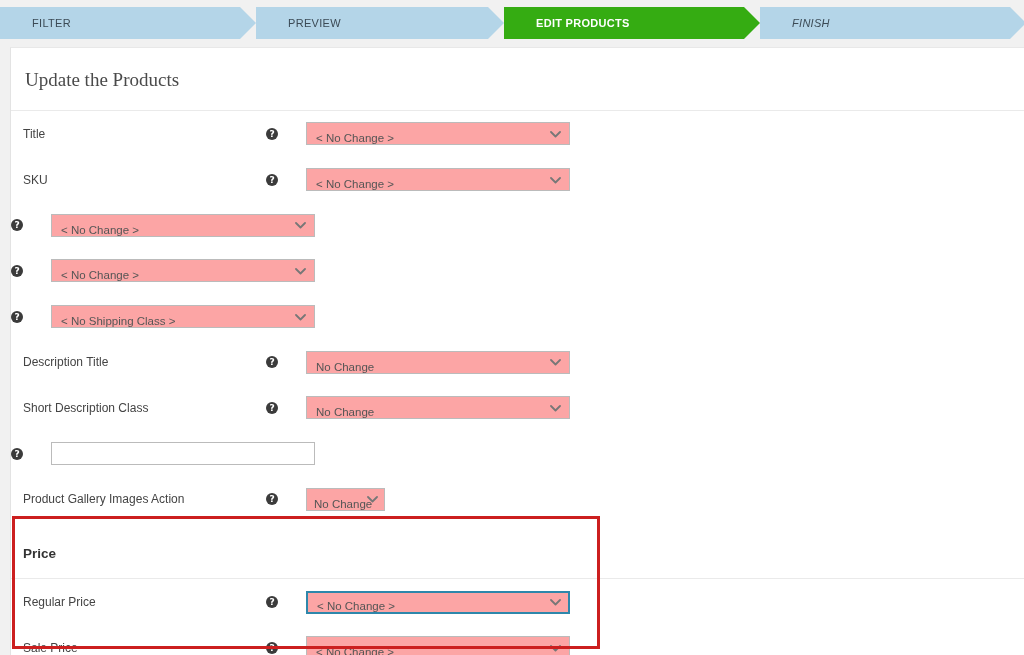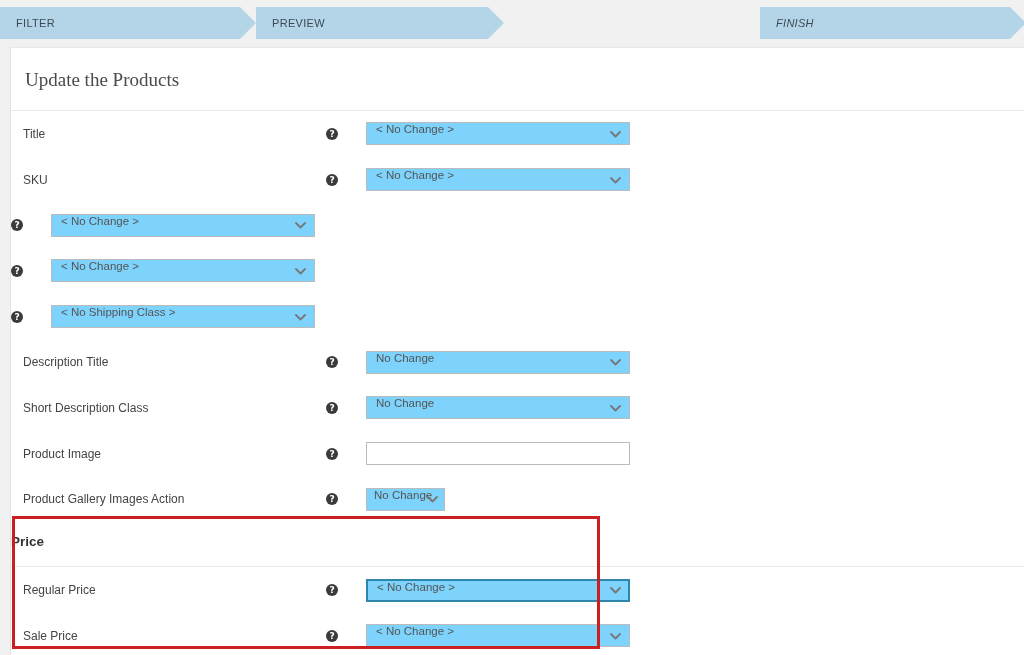--- a/index.html
+++ b/index.html
@@ -28,21 +28,21 @@
     position: absolute;
     top: 7px;
     height: 32px;
     display: flex;
     align-items: center;
     box-sizing: border-box;
   }
   .step .step-label {
     font-size: 11px;
     letter-spacing: 0.3px;
-    padding-left: 16px;
+    padding-left: 32px;
     white-space: nowrap;
   }
   .step.pending {
     background: #b4d5e8;
     color: #3b4a55;
   }
   .step.active {
     background: #35ac12;
     color: #ffffff;
   }
@@ -94,21 +94,21 @@
   }
 
   
   .form-row {
     position: relative;
     height: 45.7px;
     display: flex;
     align-items: center;
   }
   .field-label {
-    width: 315px;
+    width: 255px;
     padding-left: 12px;
     box-sizing: border-box;
     font-size: 12px;
     color: #444444;
   }
   .help-icon {
     width: 12px;
     height: 12px;
     border-radius: 50%;
     background: #3b3b3b;
@@ -122,24 +122,24 @@
     font-family: "DejaVu Sans", sans-serif;
     cursor: pointer;
   }
   .control {
     position: relative;
   }
   .select-box {
     width: 264px;
     height: 23px;
     border: 1px solid #bbbbbb;
-    background: #7dd3fc;
+    background: #fca5a5;
     box-sizing: border-box;
     display: flex;
-    align-items: flex-start;
+    align-items: flex-end;
     font-size: 11.5px;
     color: #555555;
     padding-left: 9px;
     cursor: pointer;
   }
   .select-box.narrow {
     width: 79px;
     padding-left: 7px;
   }
   .select-box.focused {
@@ -167,21 +167,21 @@
     font-family: "Liberation Sans", sans-serif;
     outline: none;
   }
 
   
   #price-heading {
     font-size: 13.5px;
     font-weight: bold;
     color: #333333;
     padding: 12px 0 0 0;
-    margin: 0;
+    margin: 12px;
   }
   #price-divider {
     height: 1px;
     background: #eaeaea;
     margin-top: 17px;
   }
   #annotation-box {
     position: absolute;
     left: 12px;
     top: 516px;
@@ -201,20 +201,24 @@
   <div class="step pending" id="step-filter">
     <span class="step-label">FILTER</span>
     <span class="arrow-tip"></span>
   </div>
 
   <div class="step pending" id="step-preview">
     <span class="step-label">PREVIEW</span>
     <span class="arrow-tip"></span>
   </div>
 
+  <div class="step active" id="step-edit">
+    <span class="step-label">EDIT PRODUCTS</span>
+    <span class="arrow-tip"></span>
+  </div>
 
   <div class="step pending" id="step-finish">
     <span class="step-label">FINISH</span>
     <span class="arrow-tip"></span>
   </div>
 
 </div>
 
 <div id="content-card">
 
@@ -297,21 +301,20 @@
         <div class="control">
           <div class="select-box">
             <span>No Change</span>
             <span class="chev"><svg width="11" height="7" viewBox="0 0 11 7">
                 <path d="M1 1 L5.5 5.5 L10 1" stroke="#777" stroke-width="1.8" fill="none" stroke-linecap="round" stroke-linejoin="round"></path>
               </svg></span>
           </div>
         </div>
       </div>
       <div class="form-row">
-        <div class="field-label">Product Image</div>
         <div class="help-icon">?</div>
         <div class="control"><input type="text" class="text-input" value="" style=""></div>
       </div>
       <div class="form-row">
         <div class="field-label">Product Gallery Images Action</div>
         <div class="help-icon">?</div>
         <div class="control">
           <div class="select-box narrow">
             <span>No Change</span>
             <span class="chev"><svg width="11" height="7" viewBox="0 0 11 7">

